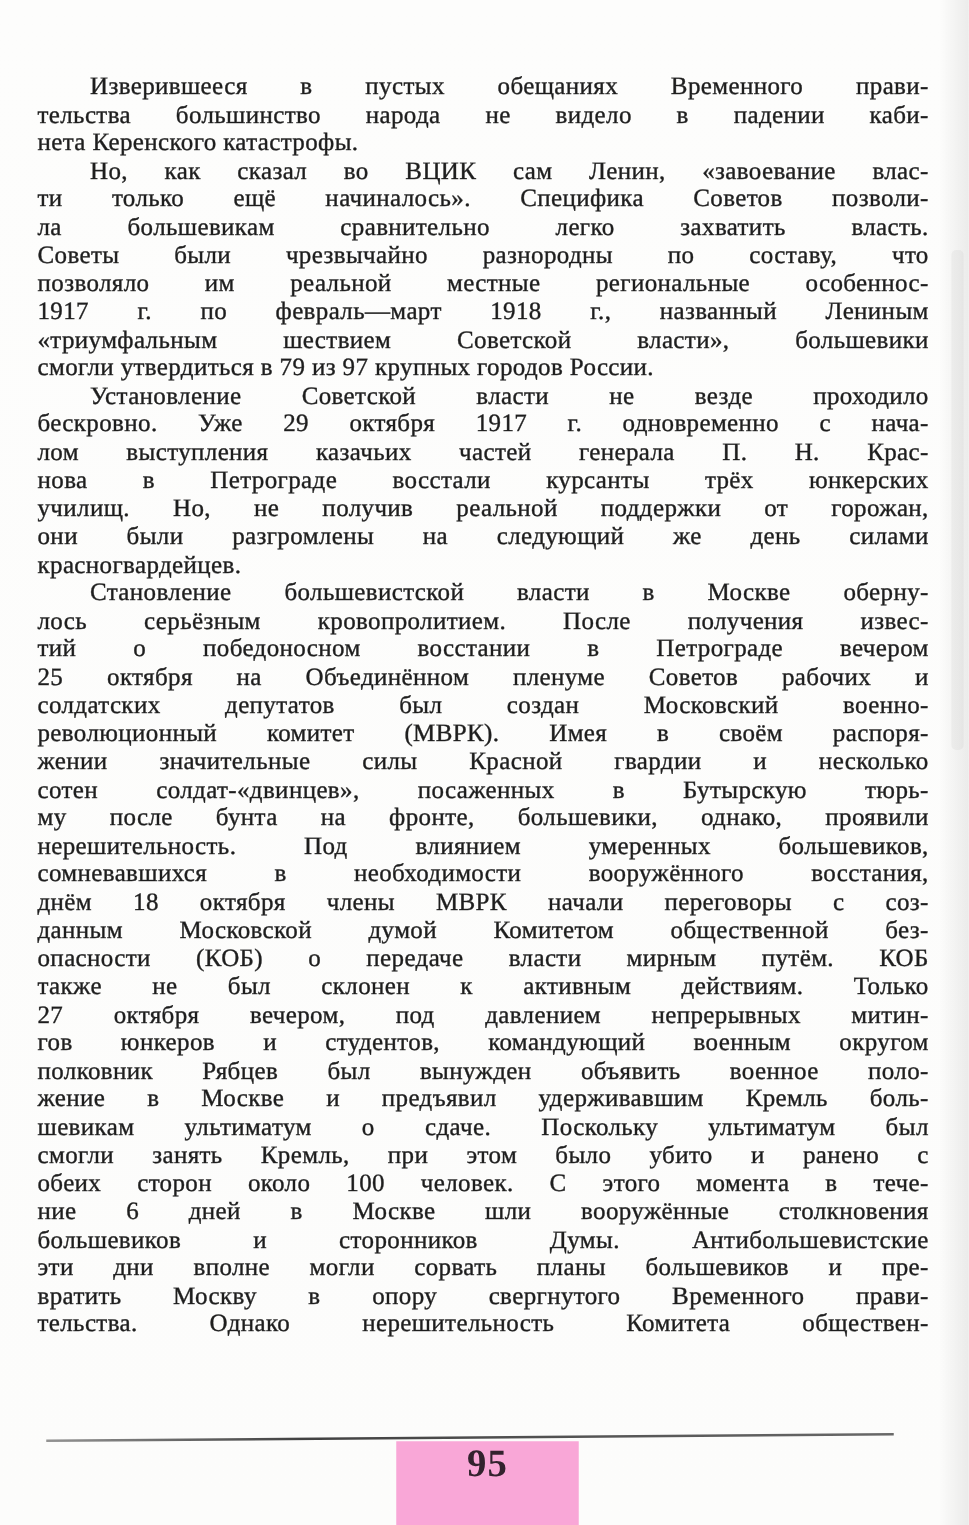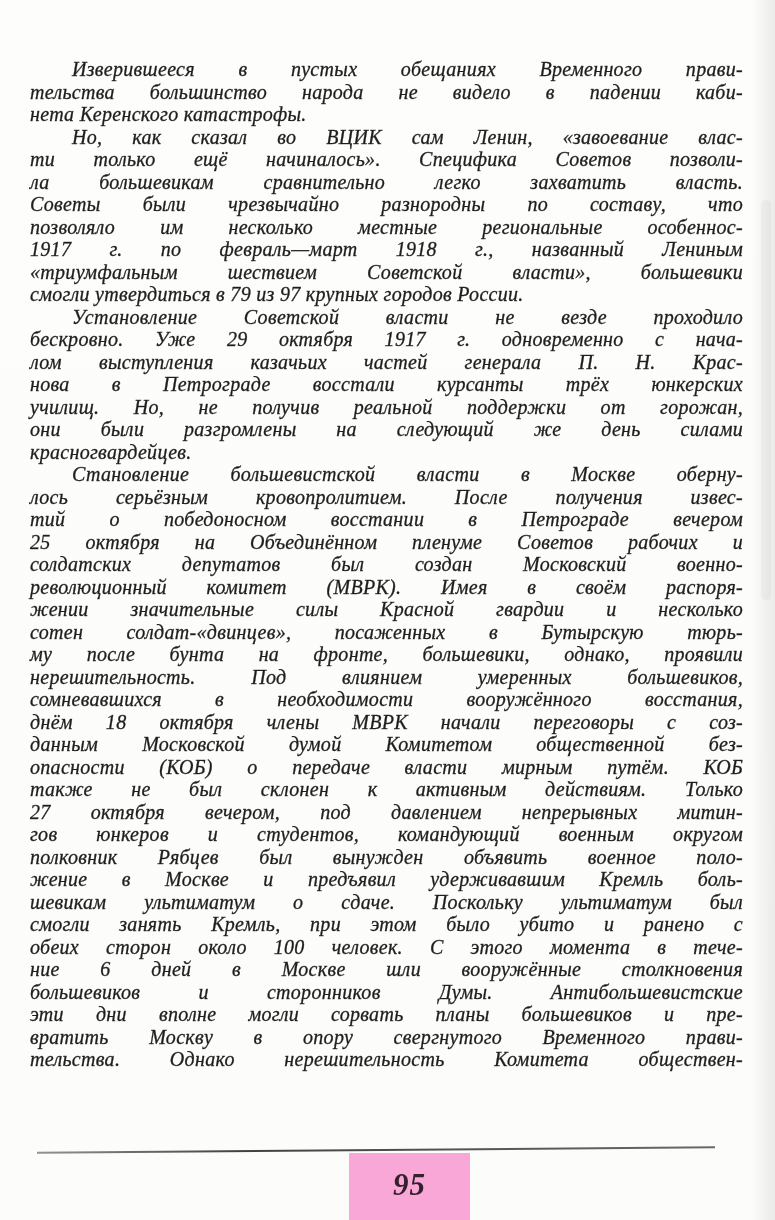--- a/index.html
+++ b/index.html
@@ -11,21 +11,20 @@
     height: 1220px;
     position: relative;
     overflow: hidden;
     background: #fcfcfb;
     font-family: "Liberation Serif", "DejaVu Serif", serif;
   }
   .scan-page {
     position: absolute;
     inset: 0;
     background: linear-gradient(180deg, #fdfdfc 0%, #fcfcfb 100%);
-    font-style: italic;
   }
   .scan-edge-right {
     position: absolute;
     top: 0;
     right: 0;
     width: 24px;
     height: 100%;
     background: linear-gradient(to right, rgba(0,0,0,0), rgba(0,0,0,0.07));
     pointer-events: none;
   }
@@ -69,26 +68,24 @@
     top: 1149px;
     width: 678px;
     height: 2.4px;
     background: linear-gradient(to right, rgba(60,60,60,0.55), rgba(45,45,45,0.9) 30%, rgba(55,55,55,0.75));
     transform: rotate(-0.45deg);
   }
   .page-number-badge {
     position: absolute;
     left: 317px;
     top: 1153px;
-    width: 121px;
+    width: 146px;
     height: 67px;
     display: flex;
-    align-items: center;
     justify-content: center;
-    margin-left: 32px;
   }
   .page-number {
     font-family: "Liberation Serif", "DejaVu Serif", serif;
     font-weight: 700;
     font-size: 31px;
     letter-spacing: 1px;
     padding-bottom: 4px;
   }
 </style>
 </head>
@@ -97,21 +94,21 @@
 <div class="scan-page">
 
   <div class="body-text" style="color: rgb(30, 30, 30);">
       <div class="line indent">Изверившееся в пустых обещаниях Временного прави-</div>
       <div class="line">тельства большинство народа не видело в падении каби-</div>
       <div class="line endline">нета Керенского катастрофы.</div>
       <div class="line indent">Но, как сказал во ВЦИК сам Ленин, «завоевание влас-</div>
       <div class="line">ти только ещё начиналось». Специфика Советов позволи-</div>
       <div class="line">ла большевикам сравнительно легко захватить власть.</div>
       <div class="line">Советы были чрезвычайно разнородны по составу, что</div>
-      <div class="line">позволяло им несколько местные региональные особеннос-</div>
+      <div class="line">позволяло им реальной местные региональные особеннос-</div>
       <div class="line">1917 г. по февраль—март 1918 г., названный Лениным</div>
       <div class="line">«триумфальным шествием Советской власти», большевики</div>
       <div class="line endline">смогли утвердиться в 79 из 97 крупных городов России.</div>
       <div class="line indent">Установление Советской власти не везде проходило</div>
       <div class="line">бескровно. Уже 29 октября 1917 г. одновременно с нача-</div>
       <div class="line">лом выступления казачьих частей генерала П. Н. Крас-</div>
       <div class="line">нова в Петрограде восстали курсанты трёх юнкерских</div>
       <div class="line">училищ. Но, не получив реальной поддержки от горожан,</div>
       <div class="line">они были разгромлены на следующий же день силами</div>
       <div class="line endline">красногвардейцев.</div>

